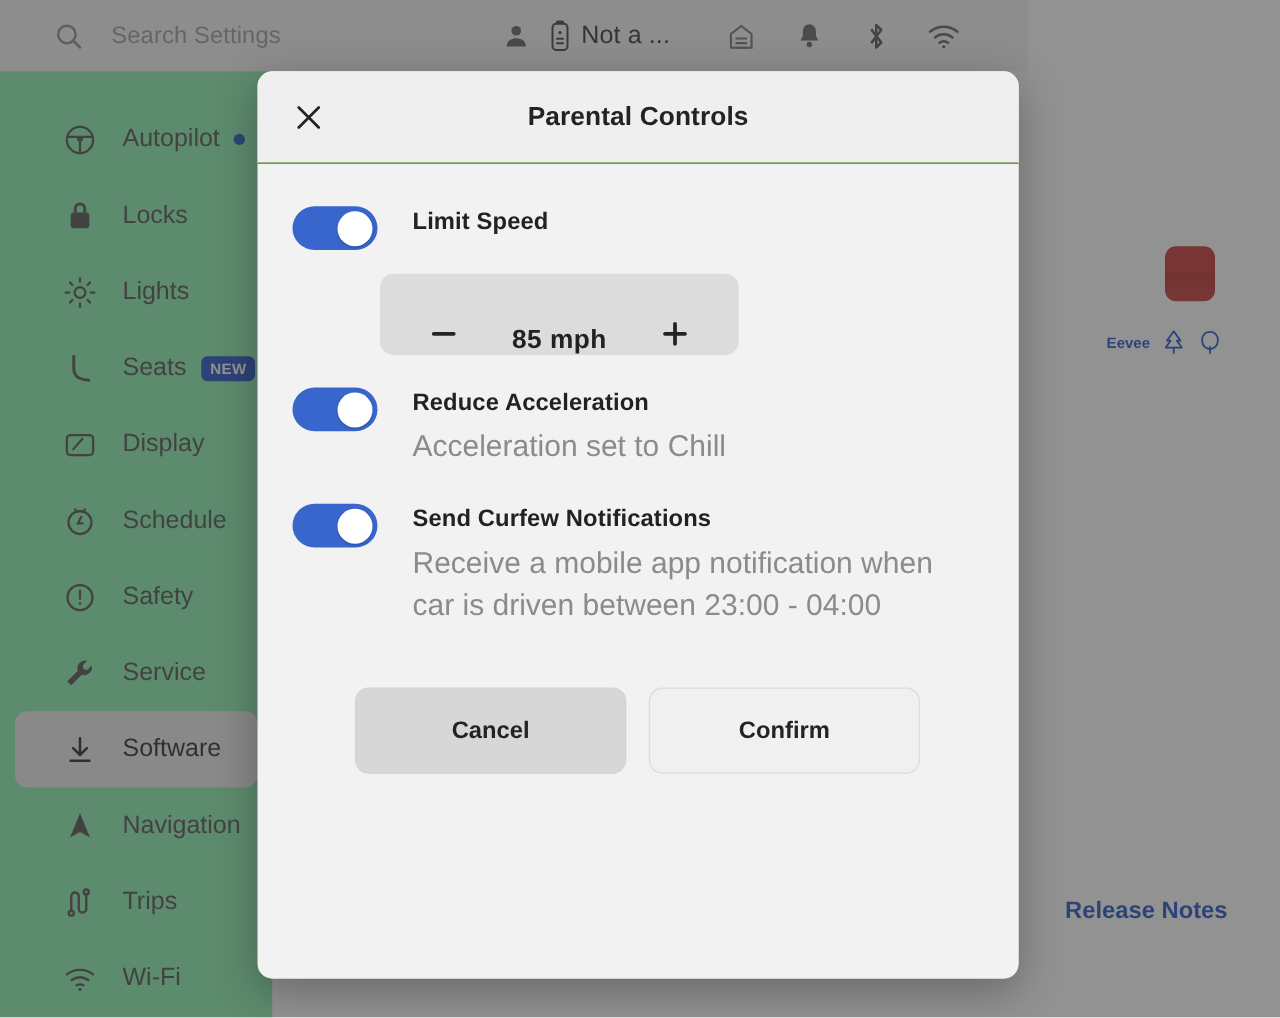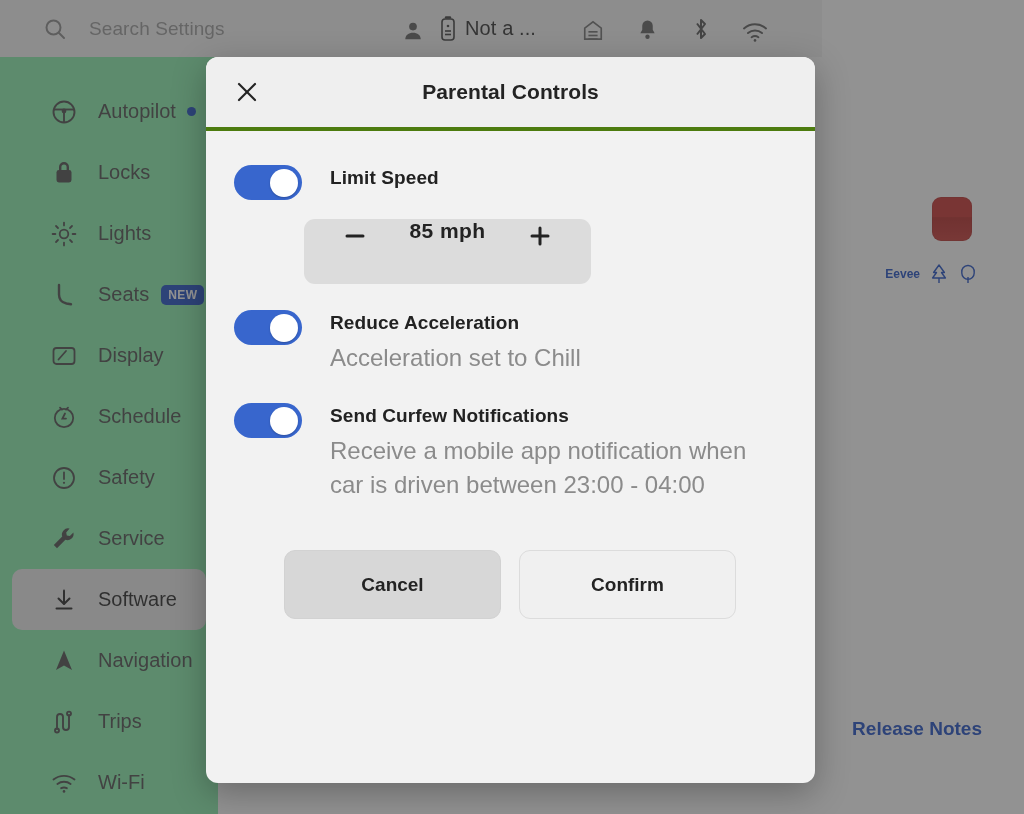--- a/index.html
+++ b/index.html
@@ -34,21 +34,21 @@
     display: flex; align-items: center; justify-content: center;
   }
   .search-placeholder {
     margin-left: 22px;
     font-size: 19px;
     color: #9a9a9a;
     letter-spacing: .1px;
   }
   .topbar-right {
     margin-left: auto;
-    display: flex; align-items: flex-end;
+    display: flex; align-items: center;
     padding-right: 40px;
     gap: 0;
   }
   .tb-ico { width: 54px; display: flex; align-items: center; justify-content: center; }
   .charge-group { display: flex; align-items: center; gap: 9px; margin-right: 30px; }
   .charge-text { font-size: 20px; color: #2b2b2b; letter-spacing: .1px; }
 
   
   .sidebar {
     position: absolute;
@@ -138,21 +138,21 @@
     background: #f2f2f2;
     border-radius: 12px;
     box-shadow: 0 10px 34px rgba(0,0,0,.28);
     overflow: hidden;
     display: flex; flex-direction: column;
   }
   .modal-header {
     position: relative;
     height: 74px; flex: 0 0 74px;
     background: #efefef;
-    border-bottom: 4px solid #4d7c0f;
+    border-bottom: 1px solid #4d7c0f;
     display: flex; align-items: center;
   }
   .close-btn {
     position: absolute; left: 24px; top: 50%;
     transform: translateY(-50%);
     width: 34px; height: 34px;
     display: flex; align-items: center; justify-content: center;
     background: none; border: none; cursor: pointer;
   }
   .modal-title {
@@ -204,21 +204,21 @@
     line-height: 1.42;
     max-width: 430px;
   }
 
   
   .stepper {
     margin: 19px 0 0 98px;
     width: 287px; height: 65px;
     background: #dcdcdc;
     border-radius: 11px;
-    display: flex; align-items: flex-start;
+    display: flex; align-items: flex-end;
     justify-content: space-between;
     padding: 0 34px;
   }
   .step-btn {
     width: 34px; height: 34px;
     display: flex; align-items: center; justify-content: center;
     background: none; border: none; cursor: pointer;
   }
   .step-value {
     font-size: 21px; font-weight: bold; color: #222222;

